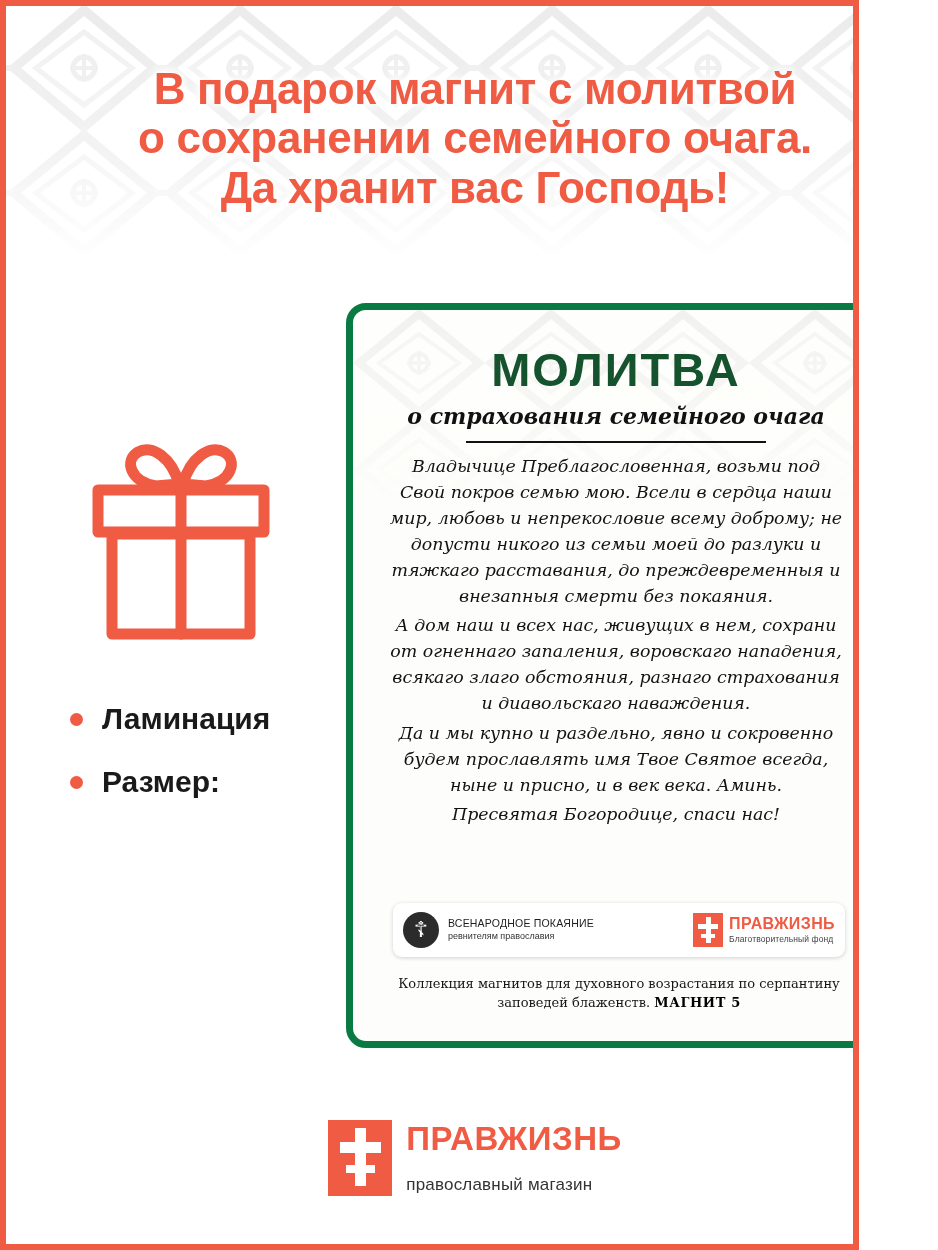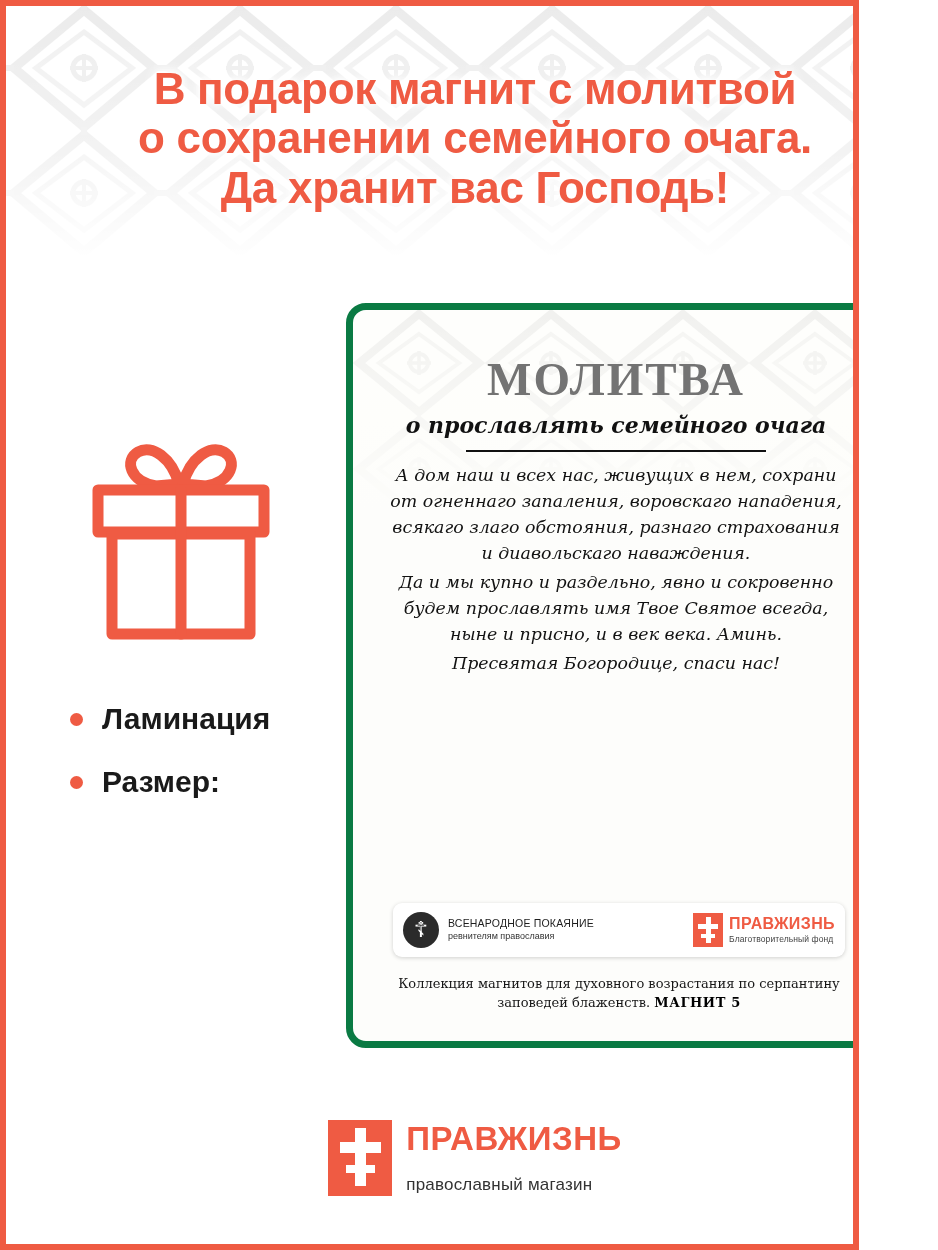--- a/index.html
+++ b/index.html
@@ -114,26 +114,26 @@
   .card-ornament {
     position: absolute;
     top: 0; left: 0;
     width: 526px;
     height: 200px;
     opacity: 0.35;
   }
   .card-title {
     position: relative;
     text-align: center;
-    font-family: Liberation Serif, serif;
+    font-family: Liberation Sans, sans-serif;
     font-size: 47px;
     font-weight: bold;
     letter-spacing: 2px;
-    color: #737373;
-    margin-top: 26px;
+    color: #14532d;
+    margin-top: 16px;
   }
   .card-subtitle {
     position: relative;
     text-align: center;
     font-family: "DejaVu Serif", serif;
     font-style: italic;
     font-size: 22px;
     font-weight: bold;
     color: #111;
     margin-top: 6px;
@@ -361,24 +361,25 @@
               <stop offset="55%" stop-color="#fdfdfb" stop-opacity="0.5"></stop>
               <stop offset="100%" stop-color="#fdfdfb" stop-opacity="1"></stop>
             </linearGradient>
           </defs>
           <rect x="0" y="0" width="526" height="200" fill="url(#orn2)"></rect>
           <rect x="0" y="0" width="526" height="200" fill="url(#fade2)"></rect>
         </svg>
       </div>
 
       <div class="card-title">МОЛИТВА</div>
-      <div class="card-subtitle">о прославлять семейного очага</div>
+      <div class="card-subtitle">о страхования семейного очага</div>
       <div class="title-rule"></div>
 
       <div class="prayer">
+        <p>Владычице Преблагословенная, возьми под Свой покров семью мою. Всели в сердца наши мир, любовь и непрекословие всему доброму; не допусти никого из семьи моей до разлуки и тяжкаго расставания, до преждевременныя и внезапныя смерти без покаяния.</p>
         <p>А дом наш и всех нас, живущих в нем, сохрани от огненнаго запаления, воровскаго нападения, всякаго злаго обстояния, разнаго страхования и диавольскаго наваждения.</p>
         <p>Да и мы купно и раздельно, явно и сокровенно будем прославлять имя Твое Святое всегда, ныне и присно, и в век века. Аминь.</p>
         <p>Пресвятая Богородице, спаси нас!</p>
       </div>
 
       <div class="credits">
         <div class="credit-seal">
           <span class="cross">☦</span>
         </div>
         <div class="credit-text">

